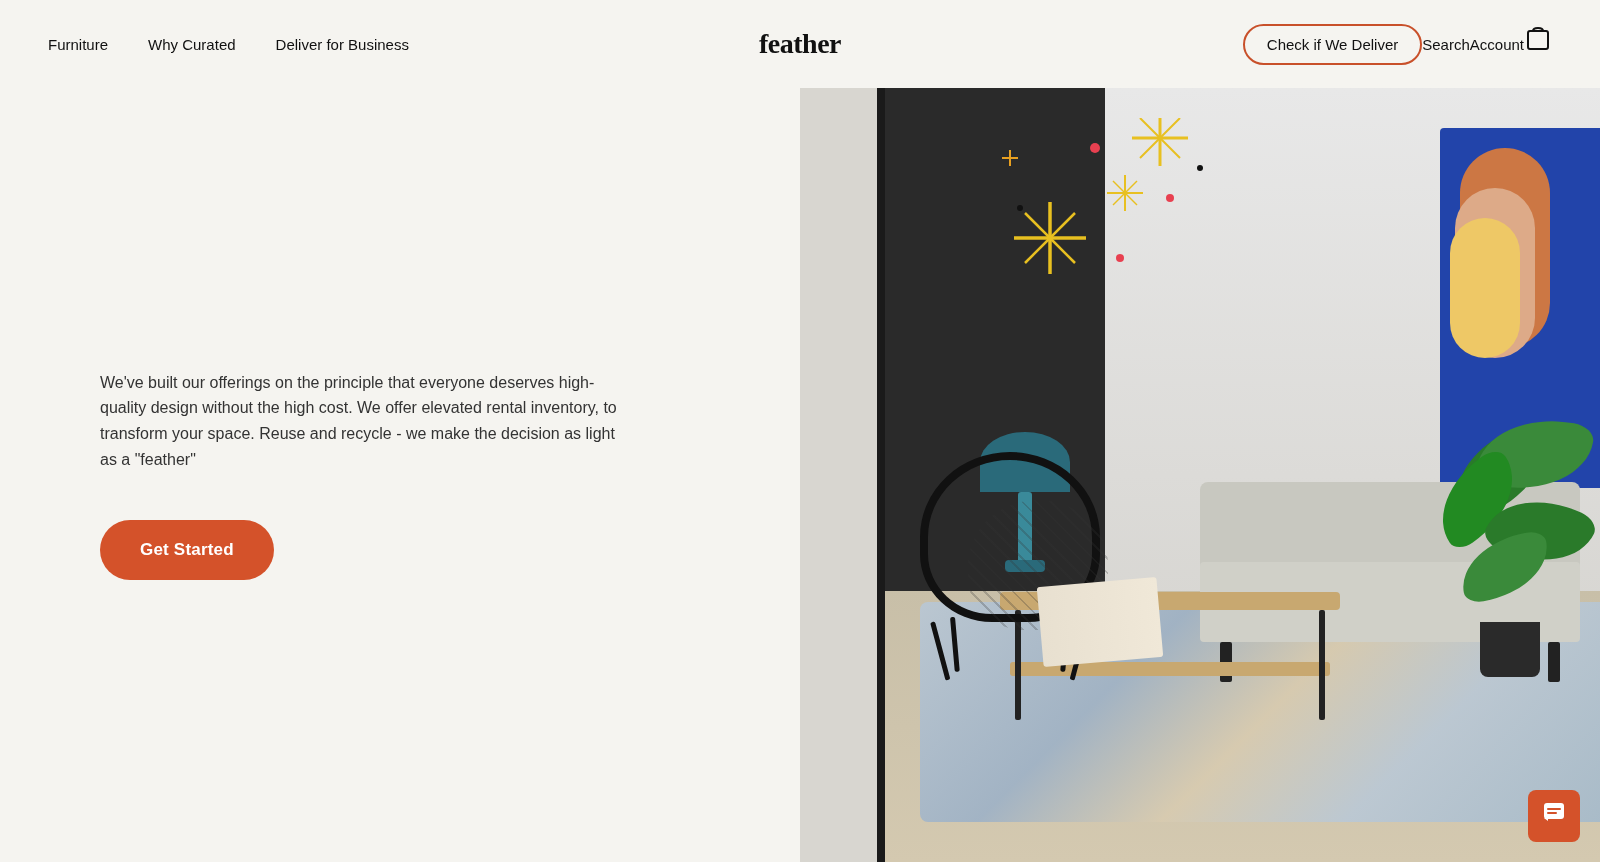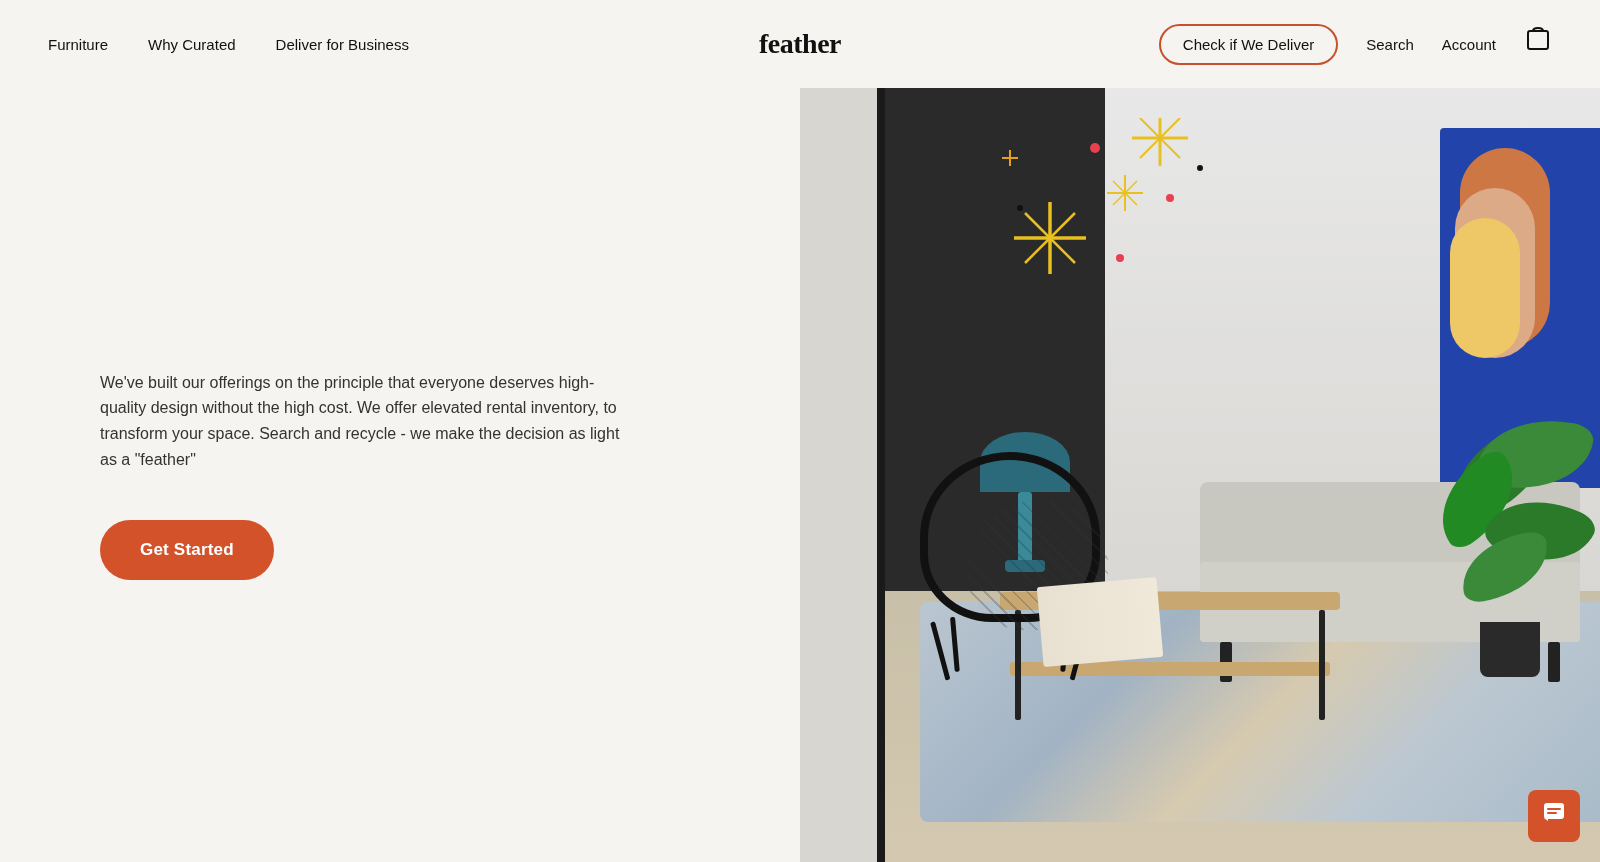--- a/index.html
+++ b/index.html
@@ -39,21 +39,20 @@
       transform: translateX(-50%);
       font-size: 28px;
       font-weight: 700;
       color: #111;
       letter-spacing: -0.5px;
       font-family: Georgia, 'Times New Roman', serif;
     }
     .nav-right {
       display: flex;
       align-items: center;
-      gap: 28px;
     }
     .nav-cta {
       border: 2px solid #c8502a;
       border-radius: 50px;
       padding: 10px 22px;
       color: #111;
       font-size: 15px;
       font-weight: 500;
       background: transparent;
       cursor: pointer;
@@ -454,21 +453,21 @@
         <rect x="4" y="4" width="20" height="18" rx="2" stroke="#111" stroke-width="2" fill="none"></rect>
         <path d="M9 4 Q9 1 14 1 Q19 1 19 4" stroke="#111" stroke-width="2" fill="none"></path>
       </svg>
     </span>
   </div>
 </nav>
 
 <div class="main-content">
 
   <div class="left-panel">
-    <p class="hero-desc">We've built our offerings on the principle that everyone deserves high-quality design without the high cost. We offer elevated rental inventory, to transform your space. Search and recycle - we make the decision as light as a "feather"</p>
+    <p class="hero-desc">We've built our offerings on the principle that everyone deserves high-quality design without the high cost. We offer elevated rental inventory, to transform your space. Reuse and recycle - we make the decision as light as a "feather"</p>
     <button class="get-started-btn">Get Started</button>
   </div>
 
   <div class="right-panel">
     <div class="room-bg"></div>
 
     <div class="side-col"></div>
     <div class="side-col-dark"></div>
 
     <div class="window-glass"></div>

